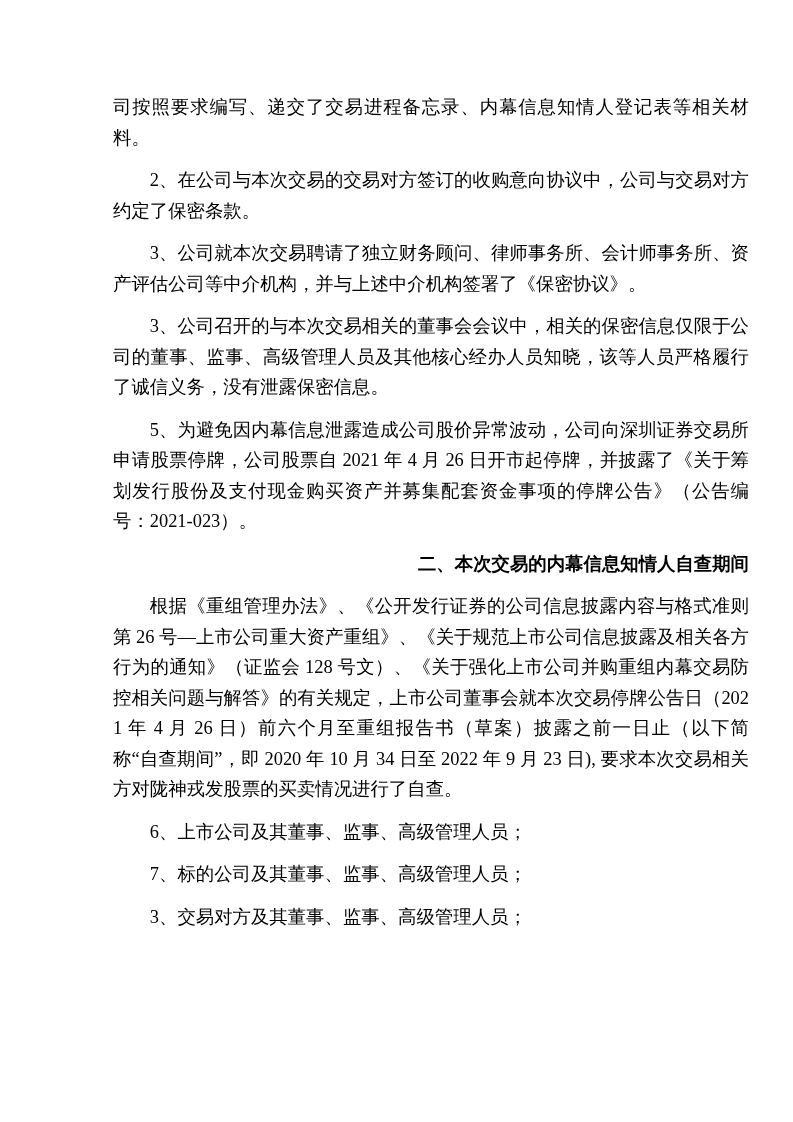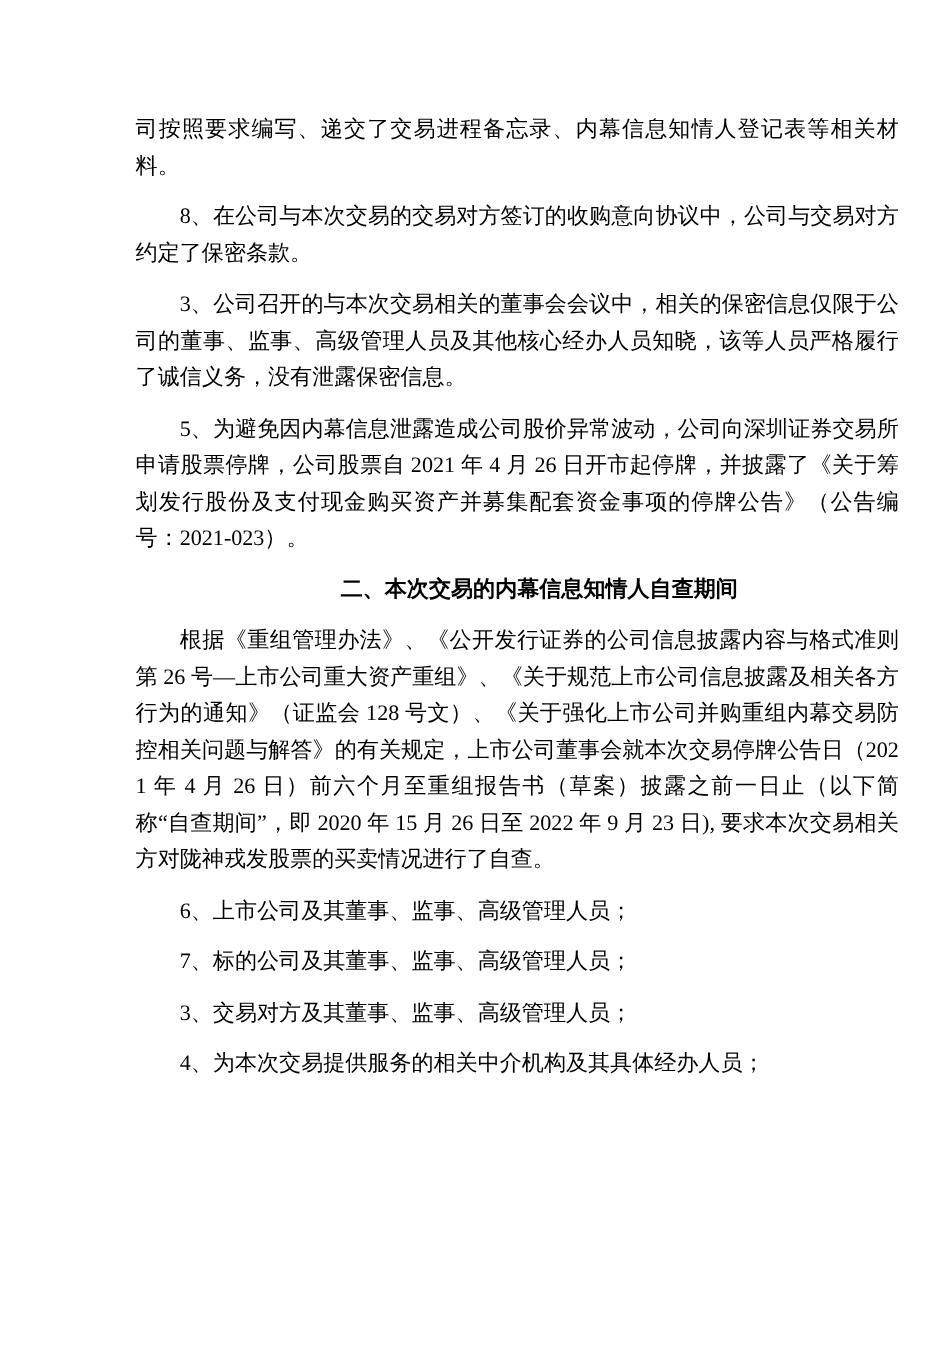--- a/index.html
+++ b/index.html
@@ -25,30 +25,30 @@
     margin: 0 0 12px 0;
     text-align: justify;
     text-indent: 2em;
     word-break: break-all;
   }
   .block.no-indent {
     text-indent: 0;
   }
   .block.heading {
     font-weight: bold;
-    text-align: center;
+    text-align: right;
   }
 </style>
 </head>
 <body>
 
 <div class="page">
   <p class="block no-indent">司按照要求编写、递交了交易进程备忘录、内幕信息知情人登记表等相关材料。</p>
-  <p class="block">8、在公司与本次交易的交易对方签订的收购意向协议中，公司与交易对方约定了保密条款。</p>
+  <p class="block">2、在公司与本次交易的交易对方签订的收购意向协议中，公司与交易对方约定了保密条款。</p>
+  <p class="block">3、公司就本次交易聘请了独立财务顾问、律师事务所、会计师事务所、资产评估公司等中介机构，并与上述中介机构签署了《保密协议》。</p>
   <p class="block">3、公司召开的与本次交易相关的董事会会议中，相关的保密信息仅限于公司的董事、监事、高级管理人员及其他核心经办人员知晓，该等人员严格履行了诚信义务，没有泄露保密信息。</p>
   <p class="block">5、为避免因内幕信息泄露造成公司股价异常波动，公司向深圳证券交易所申请股票停牌，公司股票自 2021 年 4 月 26 日开市起停牌，并披露了《关于筹划发行股份及支付现金购买资产并募集配套资金事项的停牌公告》（公告编号：2021-023）。</p>
   <p class="block heading">二、本次交易的内幕信息知情人自查期间</p>
-  <p class="block">根据《重组管理办法》、《公开发行证券的公司信息披露内容与格式准则第 26 号—上市公司重大资产重组》、《关于规范上市公司信息披露及相关各方行为的通知》（证监会 128 号文）、《关于强化上市公司并购重组内幕交易防控相关问题与解答》的有关规定，上市公司董事会就本次交易停牌公告日（2021 年 4 月 26 日）前六个月至重组报告书（草案）披露之前一日止（以下简称“自查期间”，即 2020 年 15 月 26 日至 2022 年 9 月 23 日), 要求本次交易相关方对陇神戎发股票的买卖情况进行了自查。</p>
+  <p class="block">根据《重组管理办法》、《公开发行证券的公司信息披露内容与格式准则第 26 号—上市公司重大资产重组》、《关于规范上市公司信息披露及相关各方行为的通知》（证监会 128 号文）、《关于强化上市公司并购重组内幕交易防控相关问题与解答》的有关规定，上市公司董事会就本次交易停牌公告日（2021 年 4 月 26 日）前六个月至重组报告书（草案）披露之前一日止（以下简称“自查期间”，即 2020 年 10 月 34 日至 2022 年 9 月 23 日), 要求本次交易相关方对陇神戎发股票的买卖情况进行了自查。</p>
   <p class="block">6、上市公司及其董事、监事、高级管理人员；</p>
   <p class="block">7、标的公司及其董事、监事、高级管理人员；</p>
   <p class="block">3、交易对方及其董事、监事、高级管理人员；</p>
-  <p class="block">4、为本次交易提供服务的相关中介机构及其具体经办人员；</p>
 </div>
 
 </body></html>

